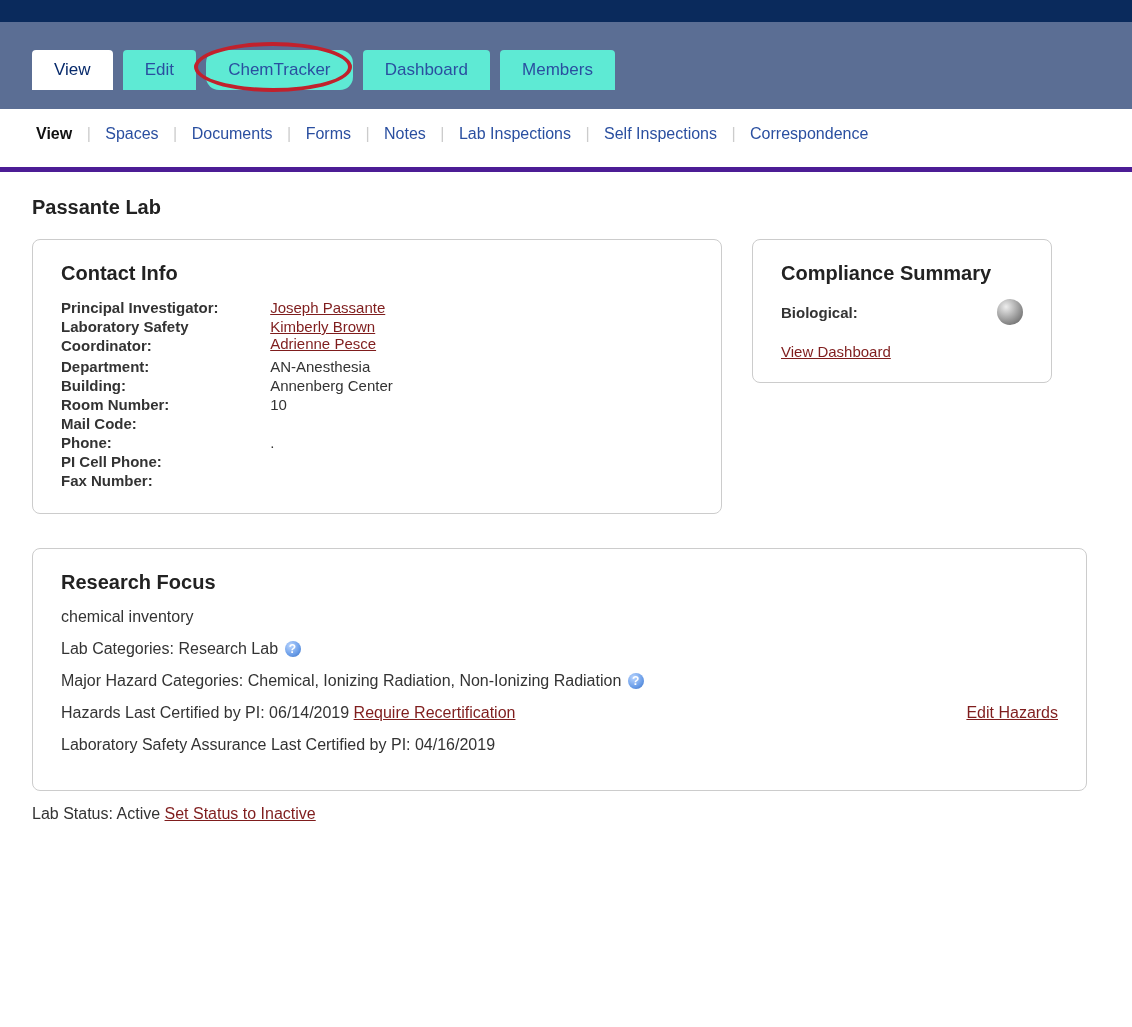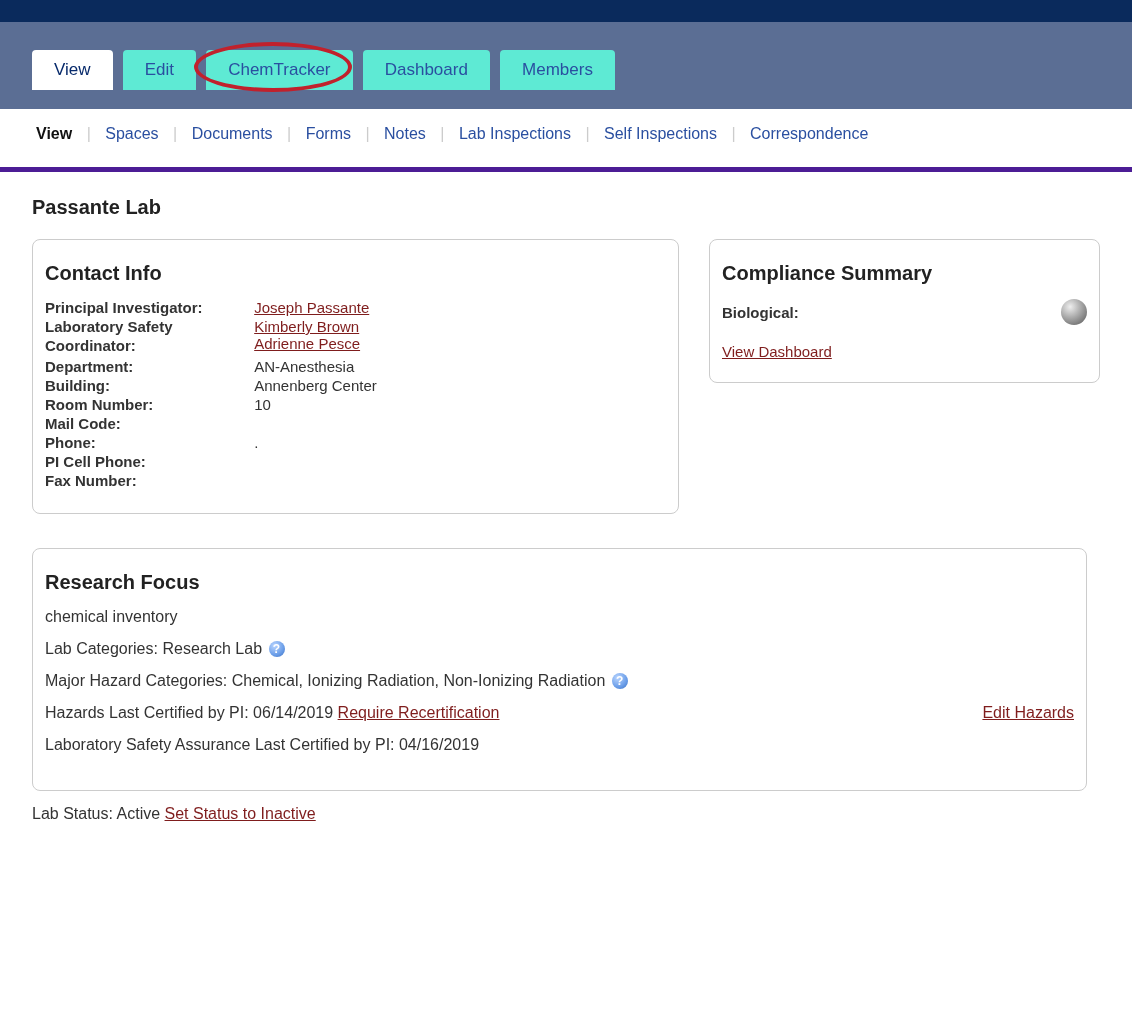--- a/index.html
+++ b/index.html
@@ -72,25 +72,25 @@
     color: #222;
   }
   .cols {
     display: flex;
     gap: 30px;
     align-items: flex-start;
   }
   .card {
     border: 1px solid #ccc;
     border-radius: 8px;
-    padding: 22px 12px;
+    padding: 22px 28px;
     background: #fff;
   }
   .card.left { flex: 1; max-width: 690px; }
-  .card.right { width: 391px; }
+  .card.right { width: 300px; }
   .card h2 {
     font-size: 20px;
     margin: 0 0 14px 0;
     color: #222;
   }
   .row { margin: 2px 0; }
   .label { font-weight: bold; display:inline-block; width: 205px; vertical-align: top;}
   .val { display:inline-block; }
   a, .link { color: #7f1d1d; text-decoration: underline; cursor: pointer; }
   .comp-row {
@@ -114,21 +114,21 @@
   .status-line { margin: 14px 0 0 0; font-size:16px; }
 </style>
 </head>
 <body>
 
 <div class="topbar"></div>
 
 <div class="tabbar">
   <span class="tab active"><span>View</span></span>
   <span class="tab"><span>Edit</span></span>
-  <span class="tab" style="position:relative;">
+  <span class="tab" style="position:relative;border-radius:13px;">
     <span>ChemTracker</span>
     <span class="circle-annot"></span>
   </span>
   <span class="tab"><span>Dashboard</span></span>
   <span class="tab"><span>Members</span></span>
 </div>
 
 <div class="subtabs">
   <span class="subtab active">View</span>
   <span class="divider">|</span>

